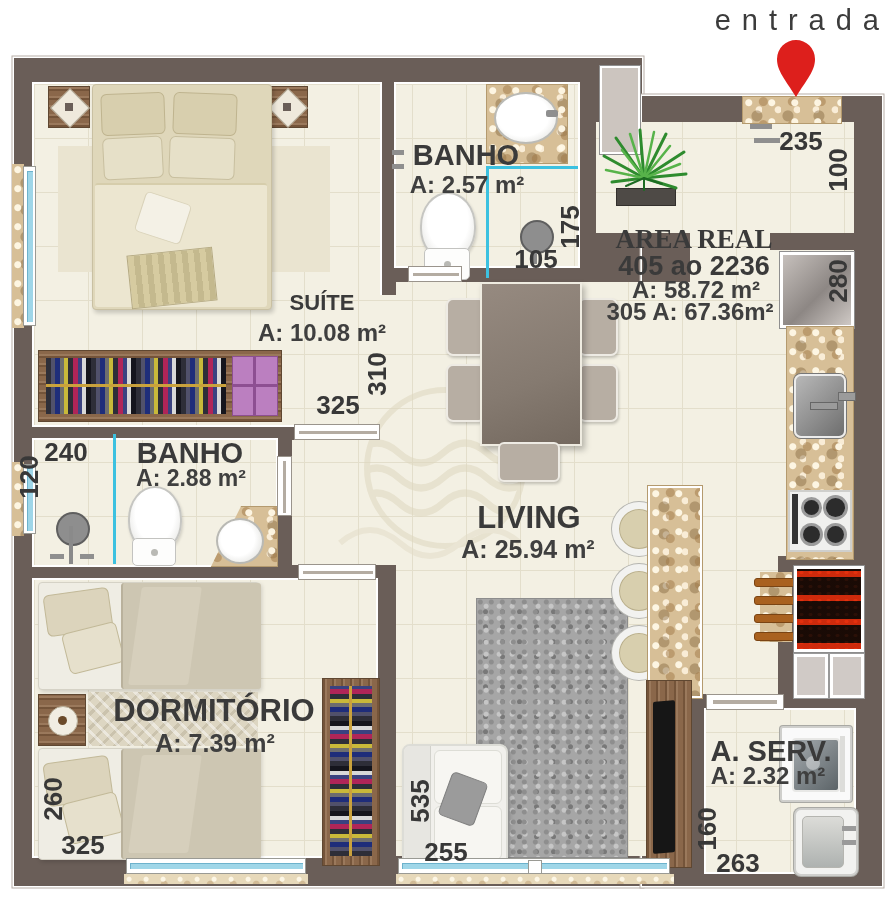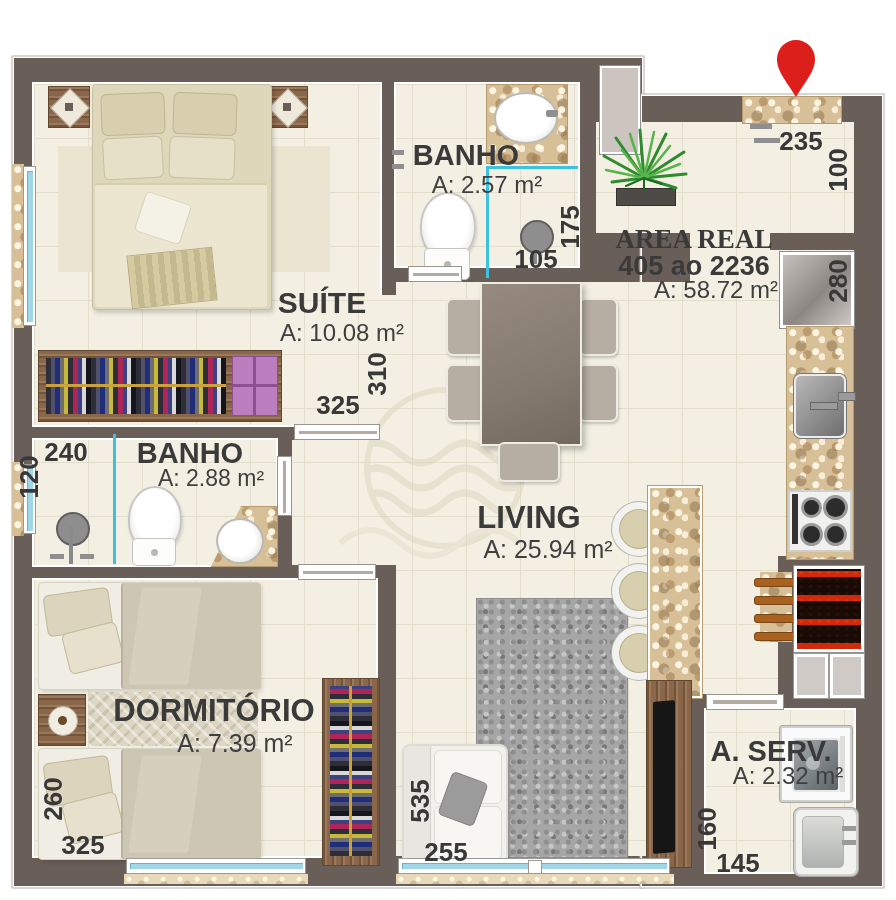--- a/index.html
+++ b/index.html
@@ -32,21 +32,21 @@
     radial-gradient(circle at 30% 30%, #8e8e8e 0 2px, transparent 3px),
     radial-gradient(circle at 70% 60%, #c6c6c6 0 2px, transparent 3px),
     radial-gradient(circle at 50% 85%, #787878 0 2px, transparent 3px);
     background-size:11px 10px,13px 12px,17px 15px;border:1px solid #8d8d8d;}
   .white-fix{background:#fdfdfc;border:1px solid #c3c3c0;}
   .doorbar{position:absolute;background:#ffffff;border:1px solid #9a948c;box-sizing:border-box;}
   .glassline{position:absolute;background:#9fd6e8;border-top:1px solid #6db2cc;border-left:1px solid #6db2cc;}
   
   .lbl{position:absolute;transform:translate(-50%,-50%);white-space:nowrap;line-height:1;}
   .rname{font-weight:700;color:#3a3a3a;}
-  .rarea{font-weight:400;color:#3f3f3f;margin-left:20px;}
+  .rarea{font-weight:700;color:#3f3f3f;}
   .dim{position:absolute;transform:translate(-50%,-50%);font-weight:700;font-size:26px;color:#383838;white-space:nowrap;line-height:1;}
   .dim-v{transform:translate(-50%,-50%) rotate(-90deg);}
   .entrada{position:absolute;top:4px;right:6px;font-size:29px;font-weight:400;
            letter-spacing:11px;color:#3c3c3c;}
   .clothes-h{background:repeating-linear-gradient(90deg,
     #2e2e38 0 5px,#51516b 5px 9px,#1f2d7a 9px 14px,#6e6e6e 14px 18px,#c9b93a 18px 22px,
     #2e2e38 22px 27px,#b02558 27px 32px,#3a4280 32px 36px,#d8d8d8 36px 40px,#15151d 40px 45px);}
   .clothes-v{background:repeating-linear-gradient(0deg,
     #2e2e38 0 5px,#51516b 5px 9px,#1f2d7a 9px 14px,#6e6e6e 14px 18px,#c9b93a 18px 22px,
     #2e2e38 22px 27px,#b02558 27px 32px,#3a4280 32px 36px,#d8d8d8 36px 40px,#15151d 40px 45px);}
@@ -287,55 +287,57 @@
 
   <div class="abs" style="left:126px;top:858px;width:180px;height:16px;background:#ffffff;border:1px solid #9a9a94;box-sizing:border-box;"></div>
   <div class="glassline" style="left:130px;top:863px;width:172px;height:5px;"></div>
   <div class="abs granite-light" style="left:124px;top:874px;width:184px;height:10px;"></div>
 
   <div class="abs" style="left:398px;top:858px;width:272px;height:16px;background:#ffffff;border:1px solid #9a9a94;box-sizing:border-box;"></div>
   <div class="glassline" style="left:402px;top:863px;width:264px;height:5px;"></div>
   <div class="abs" style="left:528px;top:860px;width:12px;height:12px;background:#ffffff;border:1px solid #9a9a94;"></div>
   <div class="abs granite-light" style="left:396px;top:874px;width:278px;height:10px;"></div>
 
+  <div class="entrada">entrada</div>
   <svg class="abs" style="left:774px;top:40px;" width="44" height="58" viewBox="0 0 44 58">
     <path d="M22 57 C11 39 3 31 3 19 A19 19 0 1 1 41 19 C41 31 33 39 22 57 Z" fill="#dd1f1c"></path>
   </svg>
 
-  <div class="lbl rname" style="left:322px;top:303px;font-size:30px;">SUÍTE</div>
+  <div class="lbl rname" style="left:322px;top:303px;font-size:22px;">SUÍTE</div>
   <div class="lbl rarea" style="left:322px;top:333px;font-size:24px;">A: 10.08 m²</div>
 
   <div class="lbl rname" style="left:466px;top:155px;font-size:29px;">BANHO</div>
   <div class="lbl rarea" style="left:467px;top:185px;font-size:24px;">A: 2.57 m²</div>
 
   <div class="lbl rname" style="left:190px;top:453px;font-size:29px;">BANHO</div>
   <div class="lbl rarea" style="left:191px;top:478px;font-size:23px;">A: 2.88 m²</div>
 
   <div class="lbl rname" style="left:529px;top:517px;font-size:31px;">LIVING</div>
   <div class="lbl rarea" style="left:528px;top:549px;font-size:25px;">A: 25.94 m²</div>
 
   <div class="lbl rname" style="left:214px;top:710px;font-size:31px;">DORMITÓRIO</div>
   <div class="lbl rarea" style="left:215px;top:743px;font-size:25px;">A: 7.39 m²</div>
 
   <div class="lbl rname" style="left:771px;top:751px;font-size:29px;">A. SERV.</div>
   <div class="lbl rarea" style="left:768px;top:776px;font-size:24px;">A: 2.32 m²</div>
 
   <div class="lbl rname" style="left:694px;top:239px;font-size:27px;font-family:Liberation Serif, serif;">AREA REAL</div>
   <div class="lbl rname" style="left:694px;top:266px;font-size:27px;">405 ao 2236</div>
   <div class="lbl rarea" style="left:696px;top:290px;font-size:24px;">A: 58.72 m²</div>
+  <div class="lbl rarea" style="left:690px;top:312px;font-size:24px;">305 A: 67.36m²</div>
 
   <div class="dim" style="left:801px;top:141px;">235</div>
   <div class="dim dim-v" style="left:838px;top:170px;">100</div>
   <div class="dim" style="left:536px;top:259px;">105</div>
   <div class="dim dim-v" style="left:570px;top:227px;">175</div>
   <div class="dim" style="left:338px;top:405px;">325</div>
   <div class="dim dim-v" style="left:377px;top:374px;">310</div>
   <div class="dim dim-v" style="left:838px;top:281px;">280</div>
   <div class="dim" style="left:66px;top:452px;">240</div>
   <div class="dim dim-v" style="left:29px;top:477px;">120</div>
   <div class="dim" style="left:83px;top:845px;">325</div>
   <div class="dim dim-v" style="left:53px;top:799px;">260</div>
   <div class="dim" style="left:446px;top:852px;">255</div>
   <div class="dim dim-v" style="left:420px;top:801px;">535</div>
-  <div class="dim" style="left:738px;top:863px;">145</div>
+  <div class="dim" style="left:738px;top:863px;">263</div>
   <div class="dim dim-v" style="left:707px;top:829px;">160</div>
 
 </div>
 
 </body></html>

